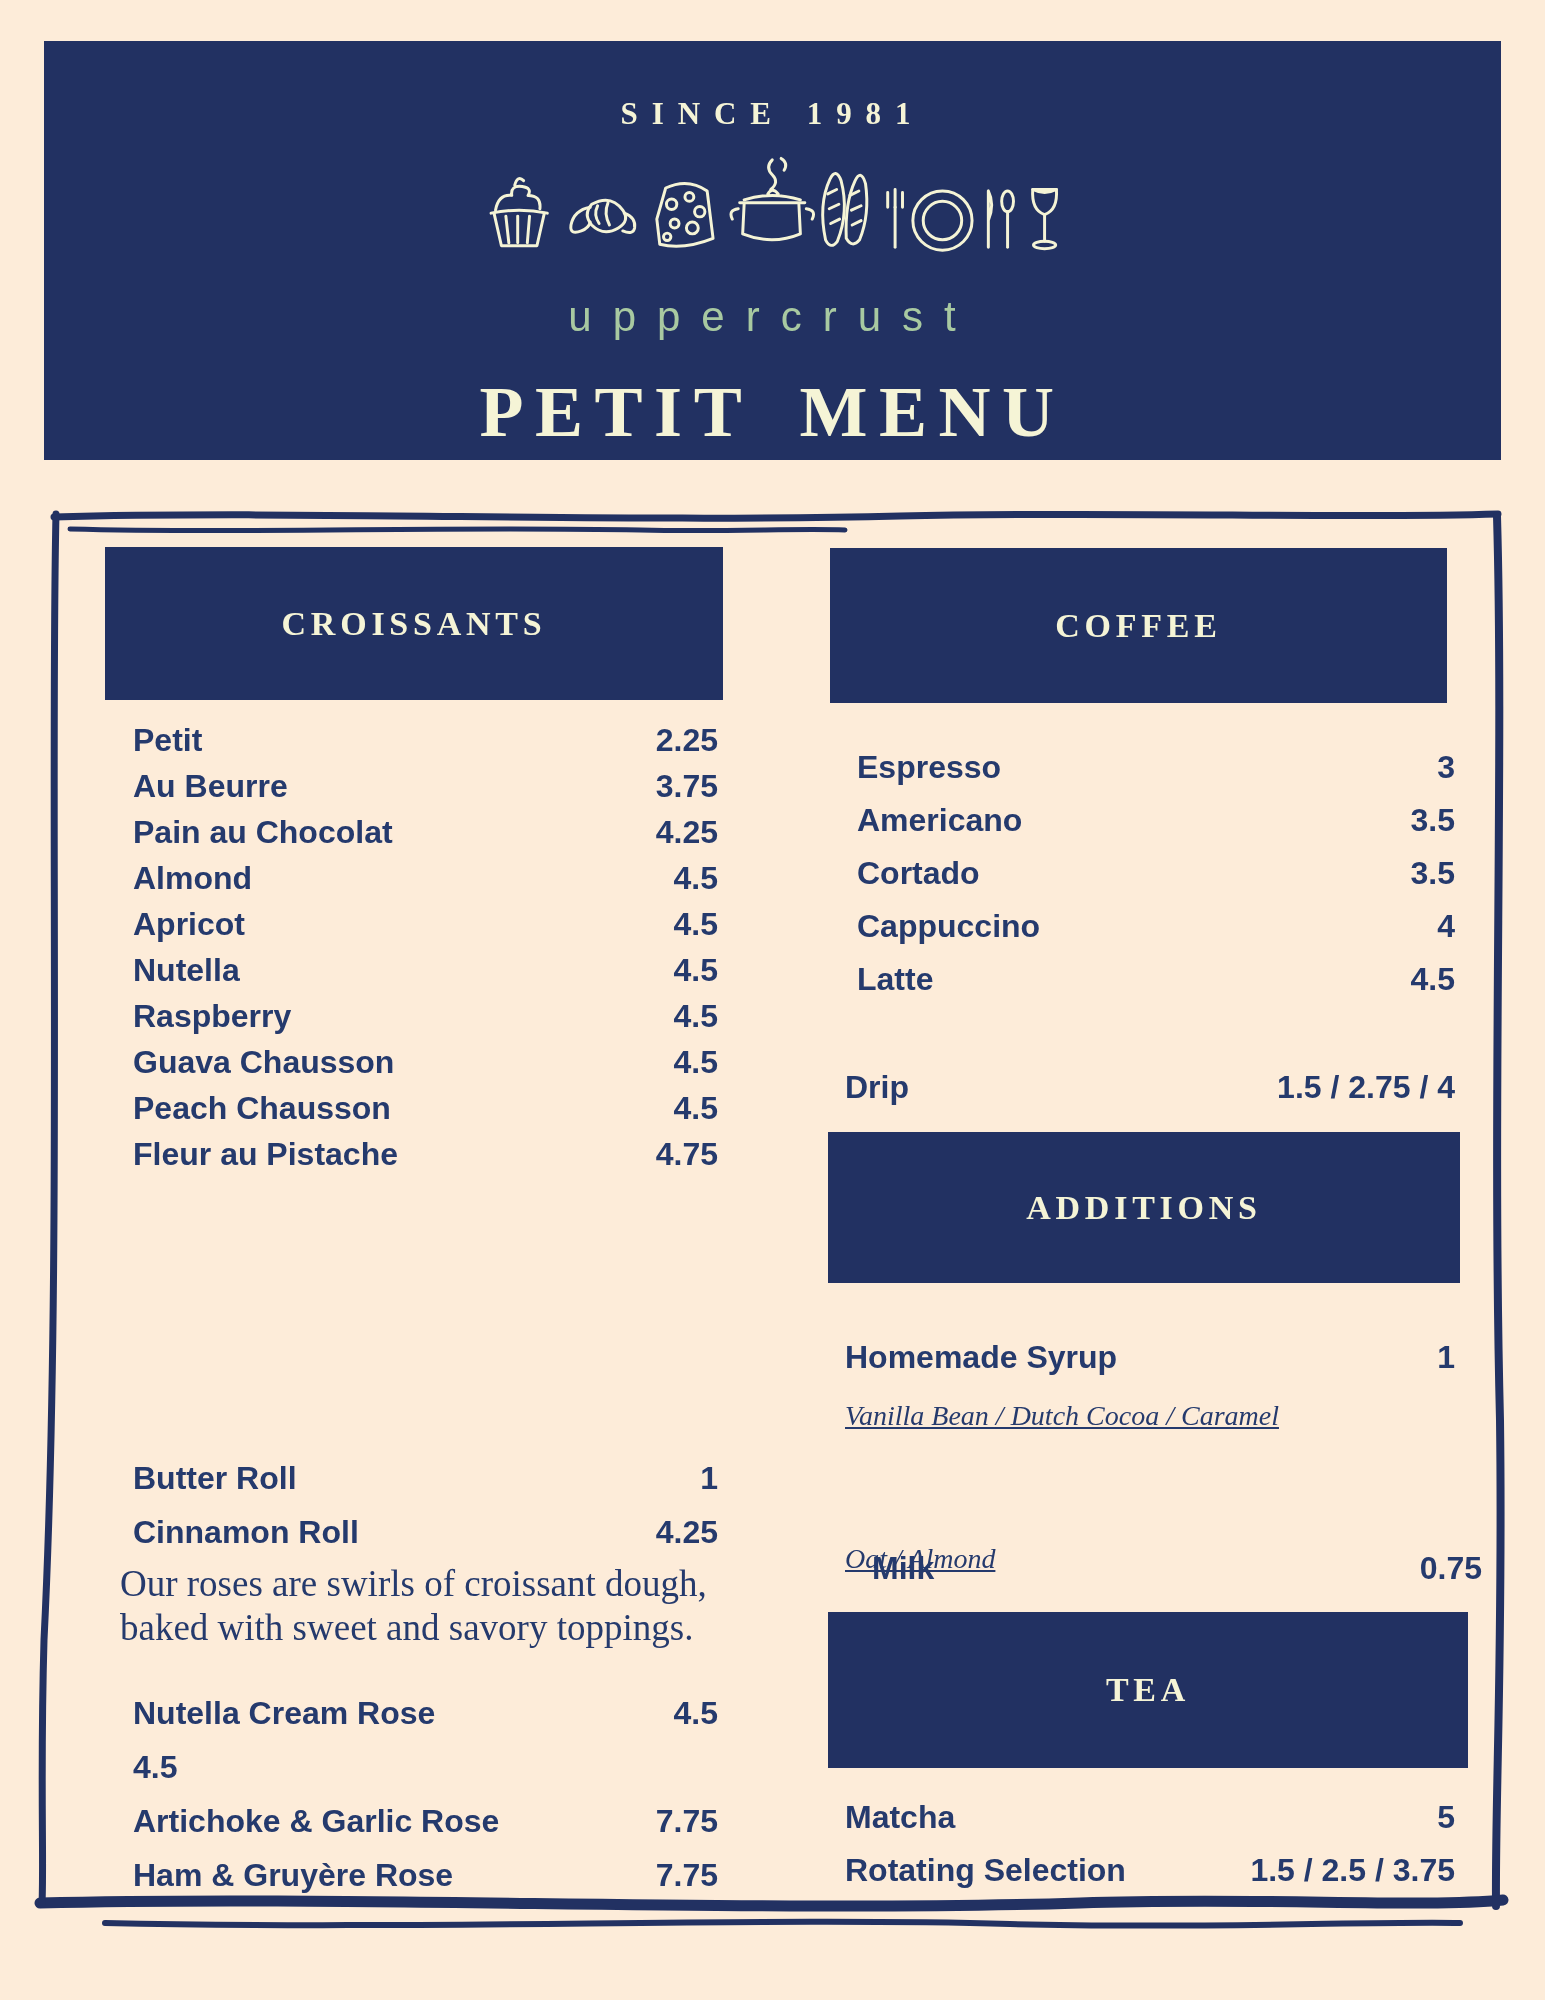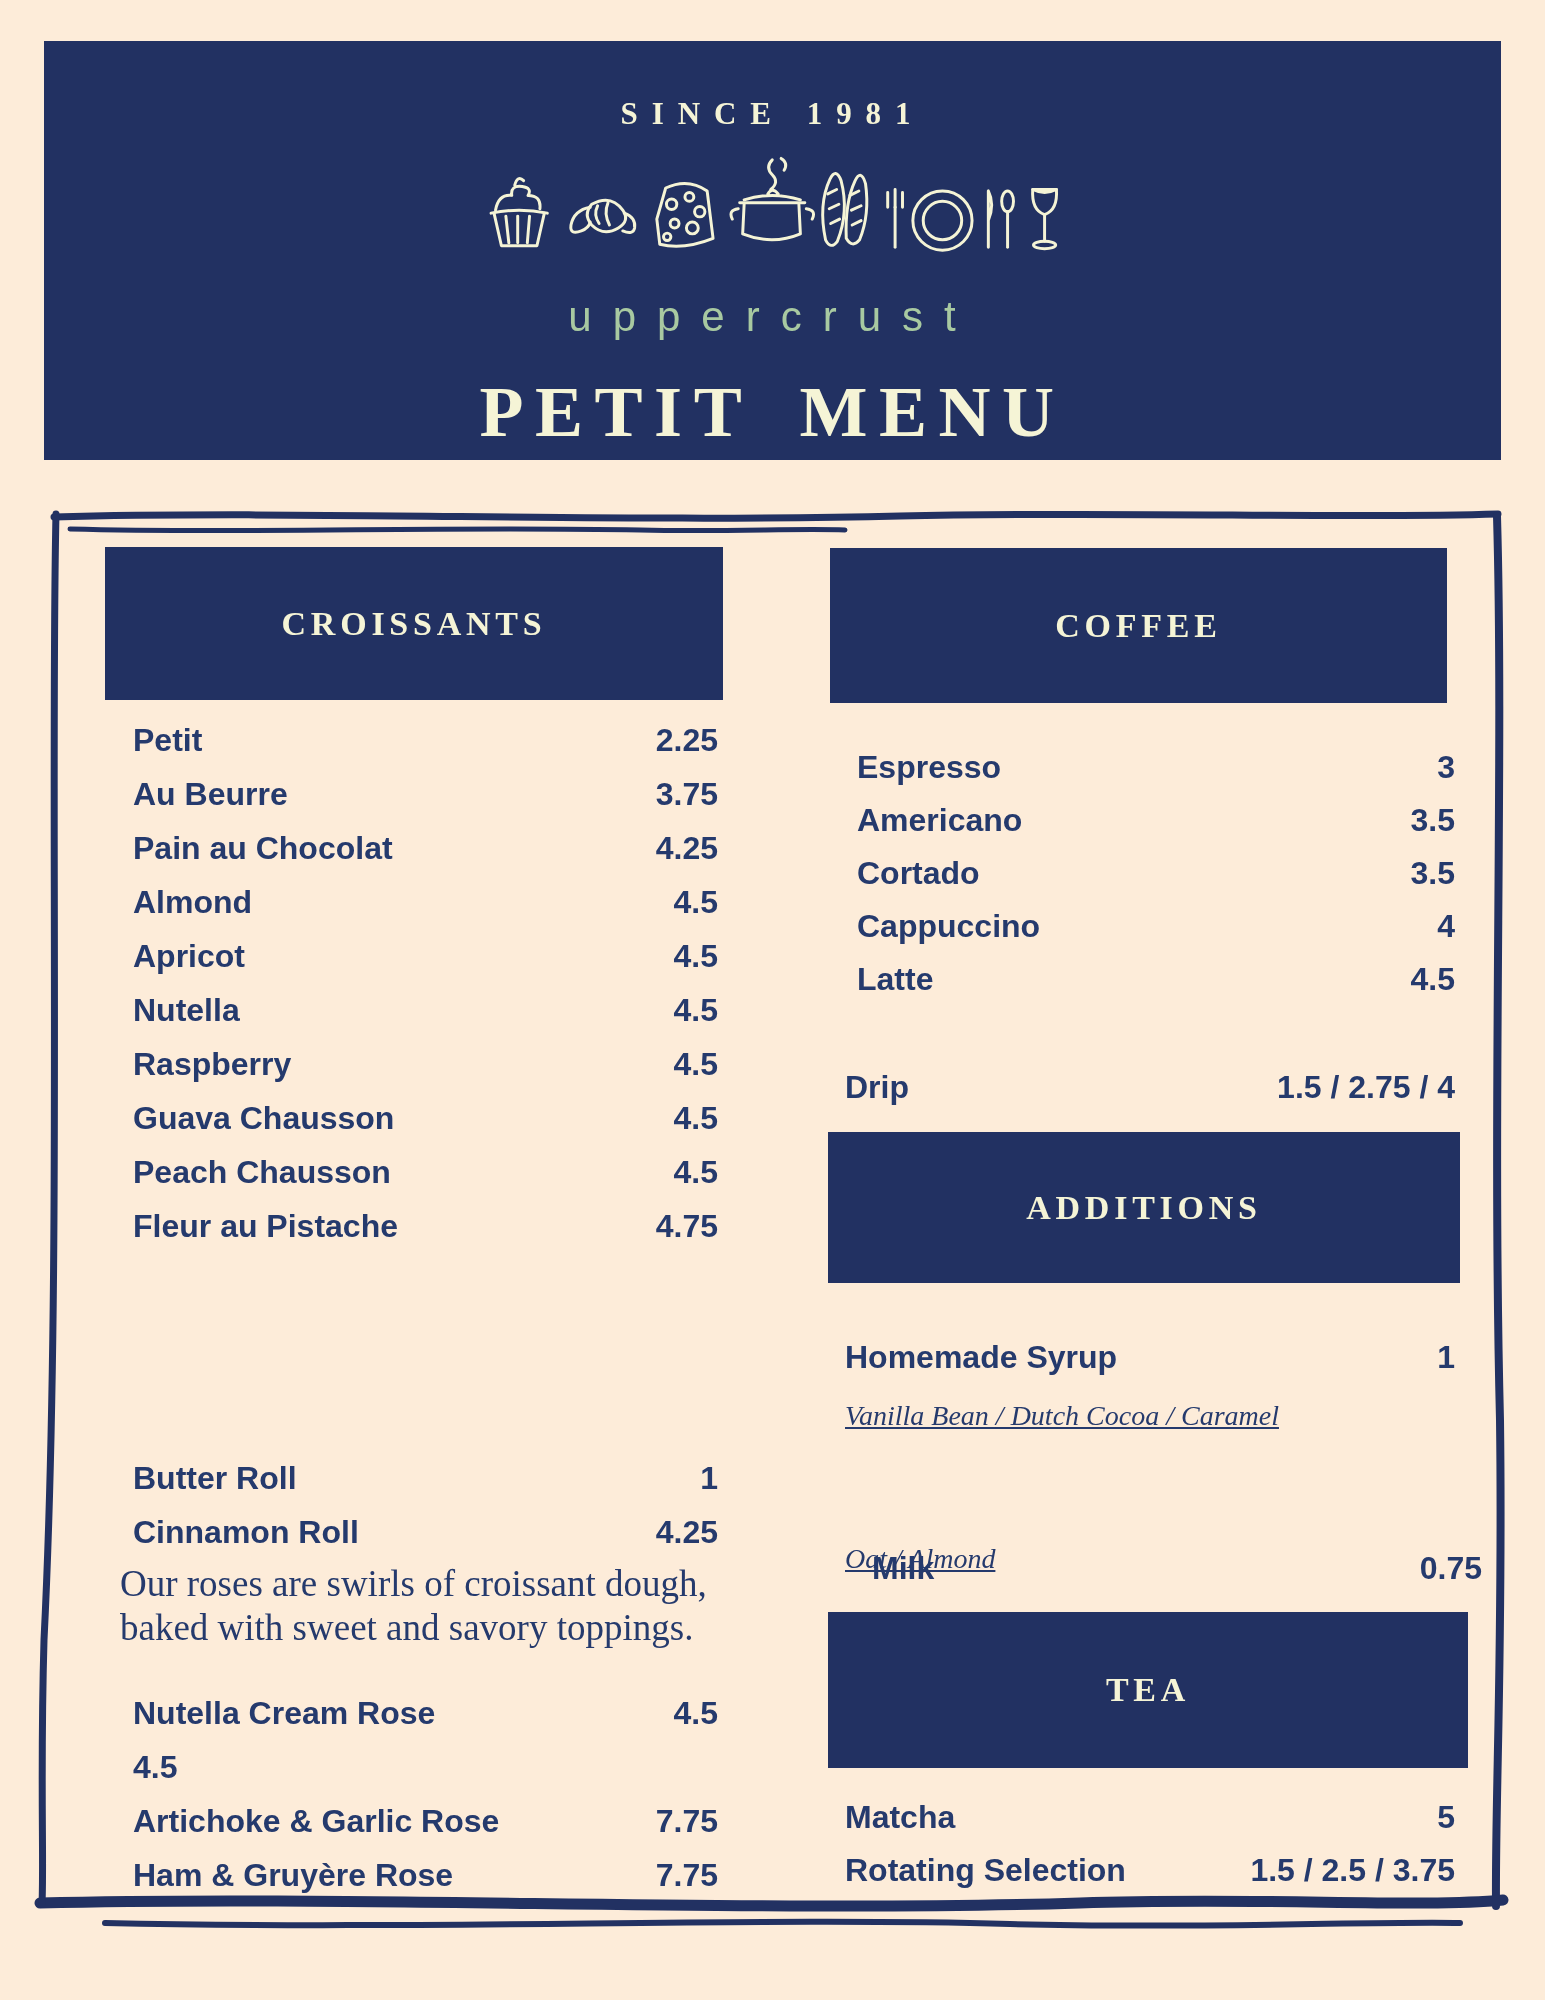--- a/index.html
+++ b/index.html
@@ -46,21 +46,21 @@
   .box-coffee{left:830px;top:548px;width:617px;height:155px;}
   .box-additions{left:828px;top:1132px;width:632px;height:151px;}
   .box-tea{left:828px;top:1612px;width:640px;height:156px;}
   
   .list{position:absolute;display:flex;flex-direction:column;}
   .row{
     display:flex;justify-content:space-between;align-items:baseline;
     color:var(--ink);font-weight:700;font-size:32px;line-height:40px;
   }
   .row .price{white-space:nowrap;}
-  .list-croissants{left:133px;top:720px;width:585px;gap:14px;}
+  .list-croissants{left:133px;top:720px;width:585px;gap:6px;}
   .list-rolls{left:133px;top:1458px;width:585px;gap:14px;}
   .list-roses{left:133px;top:1693px;width:585px;gap:14px;}
   .list-coffee{left:857px;top:747px;width:598px;gap:13px;}
   .row-abs{position:absolute;left:845px;width:610px;}
   .row-drip{top:1067px;}
   .row-syrup{top:1337px;}
   .row-milk{top:1548px;margin-left:27px;}
   .row-matcha{top:1797px;}
   .row-rotating{top:1850px;}
   .desc{

